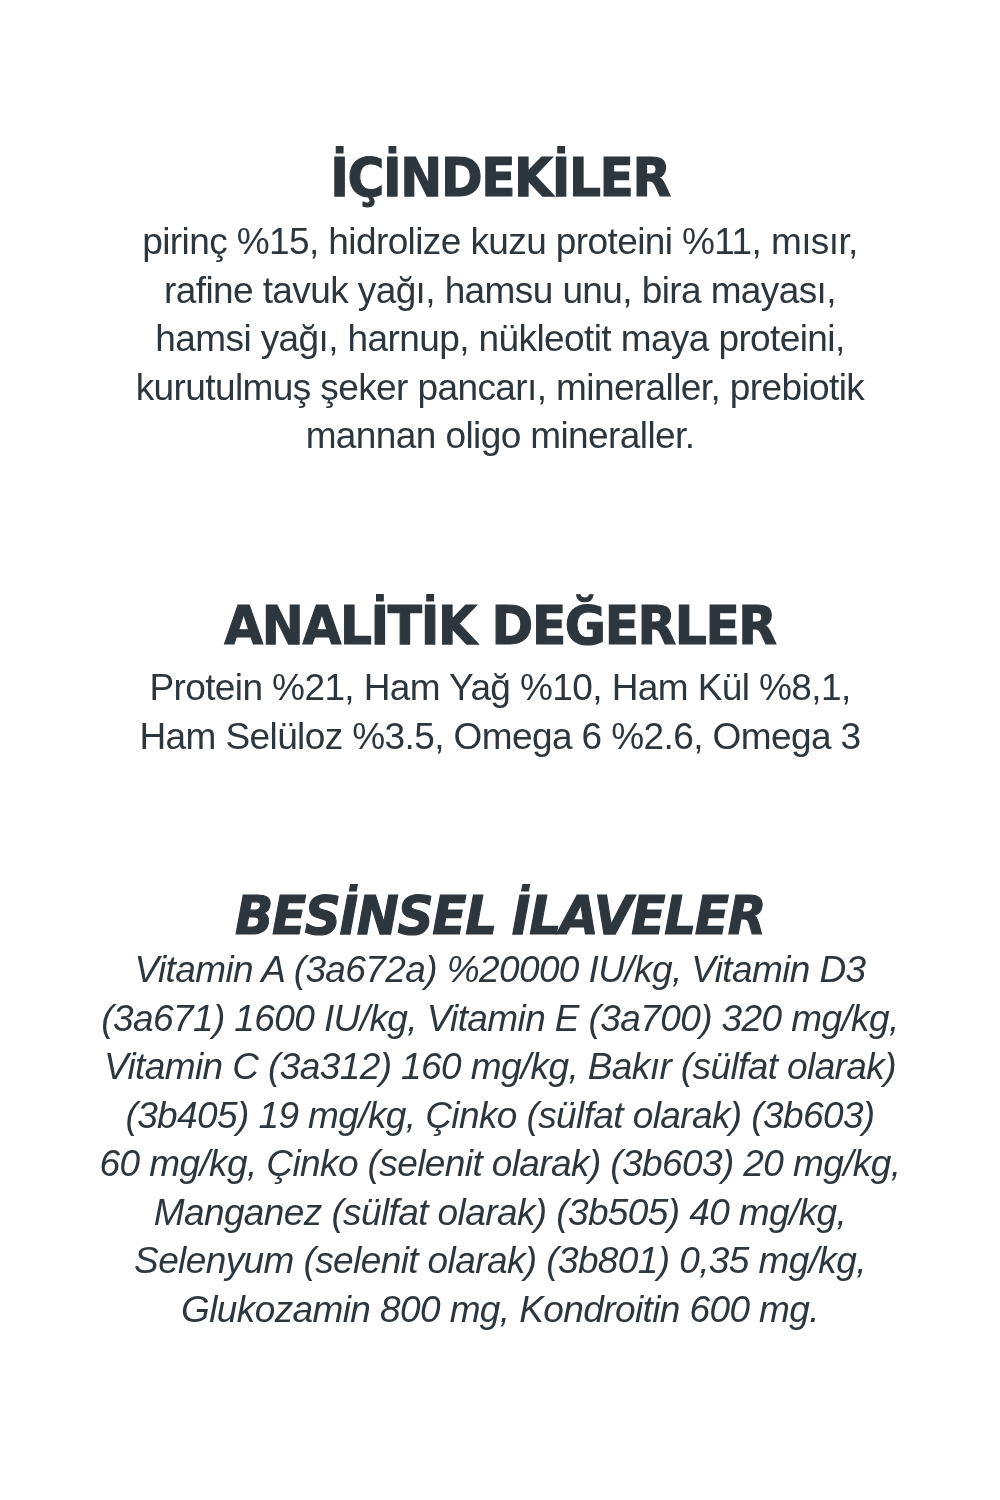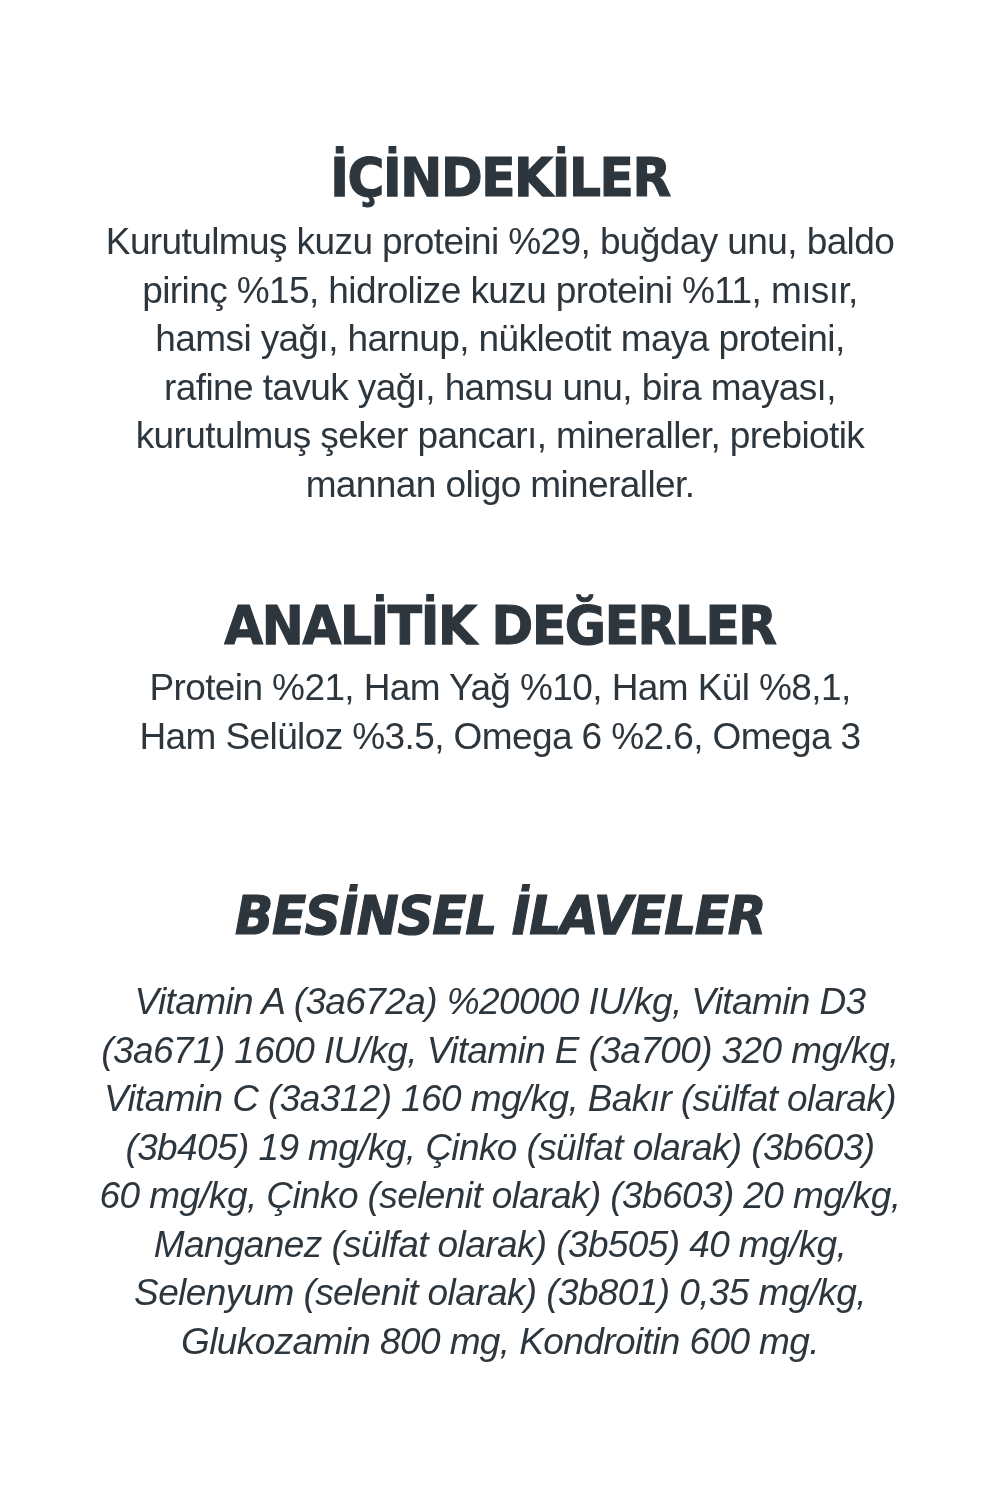--- a/index.html
+++ b/index.html
@@ -49,34 +49,33 @@
     }
     .line {
       display: block;
       white-space: nowrap;
     }
     #sec-ingredients { top: 142px; }
     #sec-ingredients .body-text { margin-top: 10px; }
     #sec-analytical { top: 590px; }
     #sec-analytical .body-text { margin-top: 8px; }
     #sec-additives { top: 880px; font-style: italic; }
-    #sec-additives .body-text { margin-top: 32px; }
+    #sec-additives .body-text { margin-top: 0; }
   </style>
 </head>
 <body>
 
 <div class="page">
 
   <section class="section" id="sec-ingredients">
     <h1 class="heading">İÇİNDEKİLER</h1>
     <p class="body-text">
-      <span class="line">Kurutulmuş kuzu proteini %29, buğday unu, baldo</span>
       <span class="line">pirinç %15, hidrolize kuzu proteini %11, mısır,</span>
+      <span class="line">rafine tavuk yağı, hamsu unu, bira mayası,</span>
       <span class="line">hamsi yağı, harnup, nükleotit maya proteini,</span>
-      <span class="line">rafine tavuk yağı, hamsu unu, bira mayası,</span>
       <span class="line">kurutulmuş şeker pancarı, mineraller, prebiotik</span>
       <span class="line">mannan oligo mineraller.</span>
     </p>
   </section>
 
   <section class="section" id="sec-analytical">
     <h1 class="heading">ANALİTİK DEĞERLER</h1>
     <p class="body-text">
       <span class="line">Protein %21, Ham Yağ %10, Ham Kül %8,1,</span>
       <span class="line">Ham Selüloz %3.5, Omega 6 %2.6, Omega 3</span>

